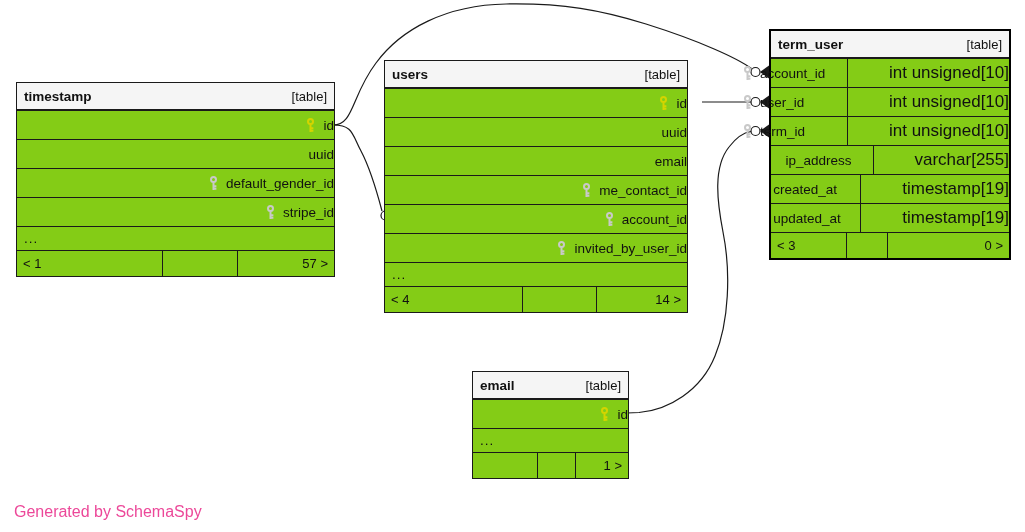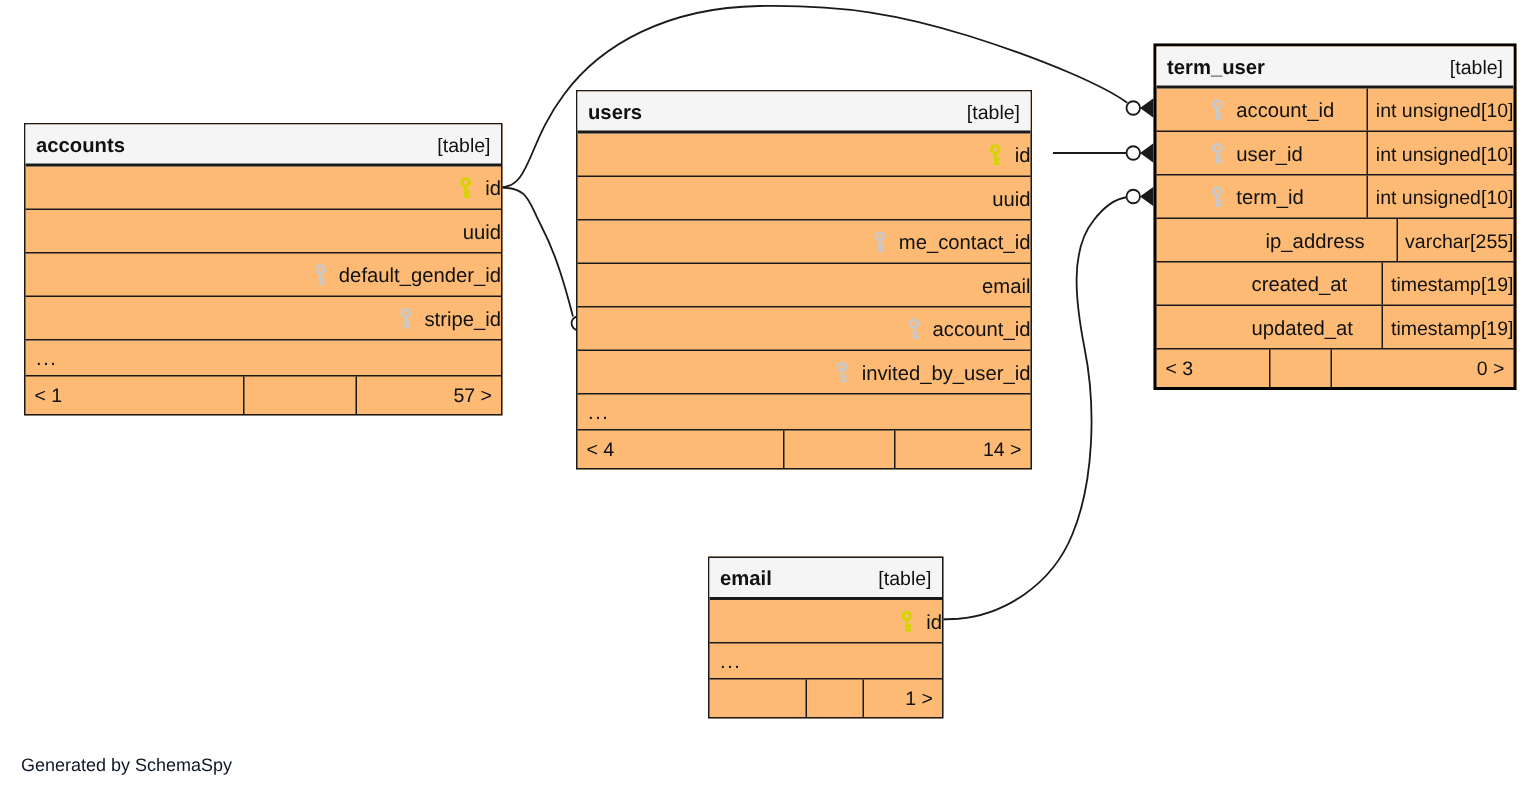--- a/index.html
+++ b/index.html
@@ -10,21 +10,21 @@
     font-family:"Liberation Sans", sans-serif;
     overflow:hidden;
   }
   #edges{position:absolute;left:0;top:0;z-index:0;}
   .edge{stroke:#1a1a1a;stroke-width:1.2;fill:none;}
   .edge-dot{fill:#ffffff;stroke:#1a1a1a;stroke-width:1.2;}
   .edge-arrow{fill:#1a1a1a;stroke:none;}
 
   .tbl{
     position:absolute;
-    background:#fdba74;
+    background:#84cc16;
     border:1px solid #1a1a1a;
     z-index:1;
     font-size:13.5px;
     color:#111111;
   }
   .tbl.emph{border:2px solid #000000;}
   .tbl-hdr{
     height:26px;
     background:#f5f5f5;
     border-bottom:2px solid #1a1a1a;
@@ -34,21 +34,21 @@
   .tbl-name{font-weight:bold;}
   .tbl-badge{font-weight:normal;font-size:13px;}
   .col-row{
     height:28px;
     border-bottom:1px solid #1a1a1a;
     display:flex;align-items:center;justify-content:flex-end;
   }
   .keycell{width:11px;margin-left:12px;flex:0 0 auto;display:flex;align-items:center;}
   .colname{margin-left:7px;white-space:nowrap;}
   .split .namecell{display:flex;align-items:center;flex:0 0 auto;border-right:1px solid #1a1a1a;height:100%;}
-  .split .typecell{padding-left:5px;font-size:13px;white-space:nowrap;}
+  .split .typecell{padding-left:5px;font-size:17px;white-space:nowrap;margin-left:36px;}
   .ellipsis-row{
     height:23px;
     border-bottom:1px solid #1a1a1a;
     display:flex;align-items:center;
     padding-left:7px;
     letter-spacing:1px;
   }
   .tbl-footer{height:25px;display:flex;font-size:13px;}
   .fcell{height:100%;display:flex;align-items:center;box-sizing:border-box;}
   .fcell.left{padding-left:6px;justify-content:flex-start;border-right:1px solid #1a1a1a;}
@@ -73,21 +73,21 @@
   #tbl-term-user .fcell.left{width:76px;}
   #tbl-term-user .fcell.mid{width:41px;}
   #tbl-terms .fcell.left{width:65px;}
   #tbl-terms .fcell.mid{width:38px;}
 
   
   #tbl-term-user .namecell{width:117px;}
 
   .credit{
     position:absolute;left:14px;top:503px;
-    font-size:12px;color:#0f172a;
+    font-size:16px;color:#ec4899;
     z-index:1;
   }
 </style>
 </head>
 <body>
 
 <div id="stage">
 
   <svg id="edges" width="1025" height="532">
 
@@ -107,21 +107,21 @@
 
     <polygon class="edge-arrow" points="769,124.5 769,137.5 760,131"></polygon>
     <circle class="edge-dot" cx="755.5" cy="131" r="4.5"></circle>
 
     <polygon class="edge-arrow" points="400,210.5 400,224.5 390,218"></polygon>
     <circle class="edge-dot" cx="385.5" cy="215.5" r="4.5"></circle>
   </svg>
 
   <div class="tbl" id="tbl-accounts">
     <div class="tbl-hdr">
-      <span class="tbl-name">accounts</span>
+      <span class="tbl-name">timestamp</span>
       <span class="tbl-badge">[table]</span>
     </div>
     <div class="col-row">
       <span class="keycell">
         <svg class="key-icon pk" width="11" height="15" viewBox="0 0 11 15">
             <circle cx="5.5" cy="3.6" r="2.5" fill="none" stroke-width="2"></circle>
             <path d="M5.5 6.2 V14 M5.5 10.2 H8.4 M5.5 12.8 H8.4" fill="none" stroke-width="2"></path>
           </svg>
       </span>
       <span class="colname">id</span>
@@ -168,31 +168,31 @@
             <path d="M5.5 6.2 V14 M5.5 10.2 H8.4 M5.5 12.8 H8.4" fill="none" stroke-width="2"></path>
           </svg>
       </span>
       <span class="colname">id</span>
     </div>
     <div class="col-row">
       <span class="keycell"></span>
       <span class="colname">uuid</span>
     </div>
     <div class="col-row">
-      <span class="keycell">
-        <svg class="key-icon fk" width="11" height="15" viewBox="0 0 11 15">
-            <circle cx="5.5" cy="3.6" r="2.5" fill="none" stroke-width="2"></circle>
-            <path d="M5.5 6.2 V14 M5.5 10.2 H8.4 M5.5 12.8 H8.4" fill="none" stroke-width="2"></path>
-          </svg>
-      </span>
-      <span class="colname">me_contact_id</span>
-    </div>
-    <div class="col-row">
       <span class="keycell"></span>
       <span class="colname">email</span>
+    </div>
+    <div class="col-row">
+      <span class="keycell">
+        <svg class="key-icon fk" width="11" height="15" viewBox="0 0 11 15">
+            <circle cx="5.5" cy="3.6" r="2.5" fill="none" stroke-width="2"></circle>
+            <path d="M5.5 6.2 V14 M5.5 10.2 H8.4 M5.5 12.8 H8.4" fill="none" stroke-width="2"></path>
+          </svg>
+      </span>
+      <span class="colname">me_contact_id</span>
     </div>
     <div class="col-row">
       <span class="keycell">
         <svg class="key-icon fk" width="11" height="15" viewBox="0 0 11 15">
             <circle cx="5.5" cy="3.6" r="2.5" fill="none" stroke-width="2"></circle>
             <path d="M5.5 6.2 V14 M5.5 10.2 H8.4 M5.5 12.8 H8.4" fill="none" stroke-width="2"></path>
           </svg>
       </span>
       <span class="colname">account_id</span>
     </div>

